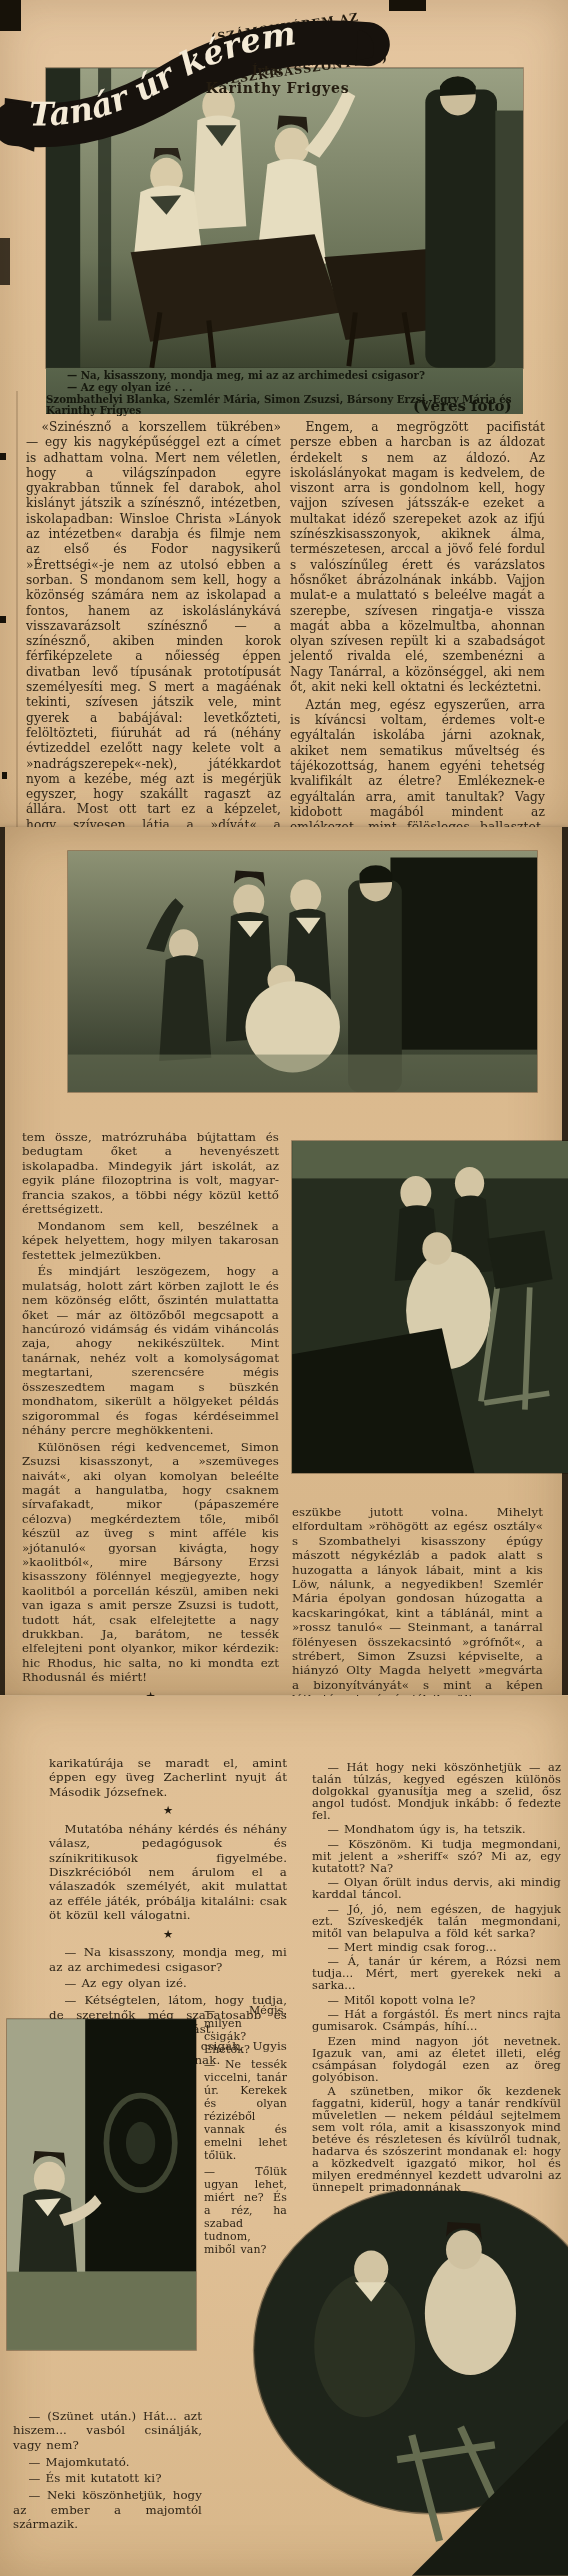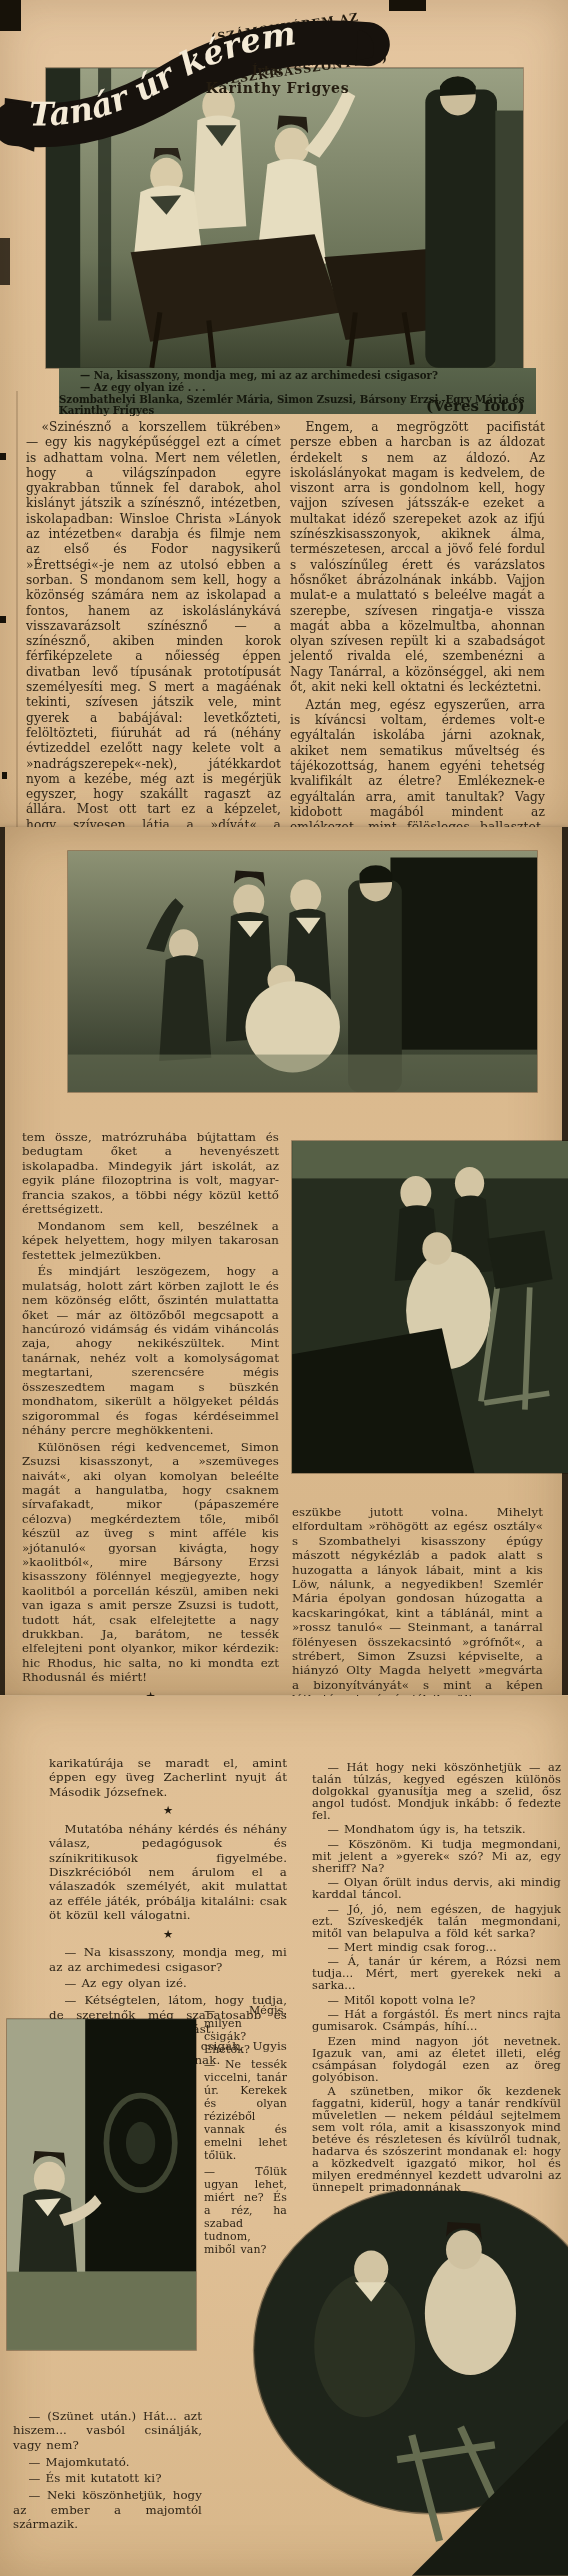--- a/index.html
+++ b/index.html
@@ -25,21 +25,21 @@
   .star{display:block;text-align:center;text-indent:0;font-size:11.4px;margin:4.1px 0;color:#241c10;}
   
   #kicker{position:absolute;left:186px;top:19.5px;width:204px;transform:rotate(-8deg);
           font-weight:bold;font-size:11.4px;line-height:14.7px;letter-spacing:1px;color:#221a0e;text-align:center;}
   #irta{position:absolute;left:210px;top:64px;width:114px;text-align:center;font-weight:bold;font-size:12.2px;color:#241c10;z-index:6;}
   #author{position:absolute;left:192px;top:80px;width:171px;text-align:center;font-weight:bold;font-size:14px;letter-spacing:0.8px;color:#241c10;z-index:6;}
   #ribbon{position:absolute;left:0;top:0;z-index:5;pointer-events:none;}
   
   .photo{position:absolute;overflow:hidden;background:#242a1e;box-shadow:0 0 0 0.8px rgba(20,14,6,.4);}
   .cap{position:absolute;font-weight:bold;color:#241c10;}
-  #cap1strip{left:59px;top:368px;width:477px;height:46px;background:linear-gradient(180deg,#59644b,#4c5640);color:#15170d;font-size:10.2px;line-height:11px;padding-top:2.4px;box-sizing:border-box;}
+  #cap1strip{left:46px;top:368px;width:477px;height:46px;background:linear-gradient(180deg,#59644b,#4c5640);color:#15170d;font-size:10.2px;line-height:11px;padding-top:2.4px;box-sizing:border-box;}
   #cap1strip div{font-weight:bold;}
   .capline{margin:0 0 0.8px 21px;}
   .capcenter{text-align:left;margin:0;}
   .photocredit{position:absolute;right:11.4px;bottom:1.6px;font-size:15px;}
   #cap2{left:65px;top:1100px;width:472px;text-align:center;font-size:10.6px;line-height:12.2px;}
   #cap3{left:295px;top:1478px;width:270px;font-size:10.2px;line-height:11.8px;text-align:center;}
   .fold{position:absolute;width:1.6px;background:rgba(60,40,15,.18);}
 </style>
 </head>
 <body>
@@ -239,21 +239,21 @@
     <div class="col fs145" style="left:13px;top:713px;width:189px;">
       <p class="para">— (Szünet után.) Hát... azt hiszem... vasból csinálják, vagy nem?</p>
       <p class="para">— Majomkutató.</p>
       <p class="para">— És mit kutatott ki?</p>
       <p class="para">— Neki köszönhetjük, hogy az ember a majomtól származik.</p>
     </div>
 
     <div class="col fs14" style="left:292px;top:65px;width:249px;">
       <p class="para">— Hát hogy neki köszönhetjük — az talán túlzás, kegyed egészen különös dolgokkal gyanusítja meg a szelid, ősz angol tudóst. Mondjuk inkább: ő fedezte fel.</p>
       <p class="para">— Mondhatom úgy is, ha tetszik.</p>
-      <p class="para">— Köszönöm. Ki tudja megmondani, mit jelent a »gyerek« szó? Mi az, egy sheriff? Na?</p>
+      <p class="para">— Köszönöm. Ki tudja megmondani, mit jelent a »sheriff« szó? Mi az, egy kutatott? Na?</p>
       <p class="para">— Olyan őrült indus dervis, aki mindig karddal táncol.</p>
       <p class="para">— Jó, jó, nem egészen, de hagyjuk ezt. Szíveskedjék talán megmondani, mitől van belapulva a föld két sarka?</p>
       <p class="para">— Mert mindig csak forog...</p>
       <p class="para">— Á, tanár úr kérem, a Rózsi nem tudja... Mért, mert gyerekek neki a sarka...</p>
       <p class="para">— Mitől kopott volna le?</p>
       <p class="para">— Hát a forgástól. És mert nincs rajta gumisarok. Csámpás, híhí...</p>
       <p class="para">Ezen mind nagyon jót nevetnek. Igazuk van, ami az életet illeti, elég csámpásan folydogál ezen az öreg golyóbison.</p>
       <p class="para">A szünetben, mikor ők kezdenek faggatni, kiderül, hogy a tanár rendkívül műveletlen — nekem például sejtelmem sem volt róla, amit a kisasszonyok mind betéve és részletesen és kívülről tudnak, hadarva és szószerint mondanak el: hogy a közkedvelt igazgató mikor, hol és milyen eredménnyel kezdett udvarolni az ünnepelt primadonnának</p>
     </div>
 

